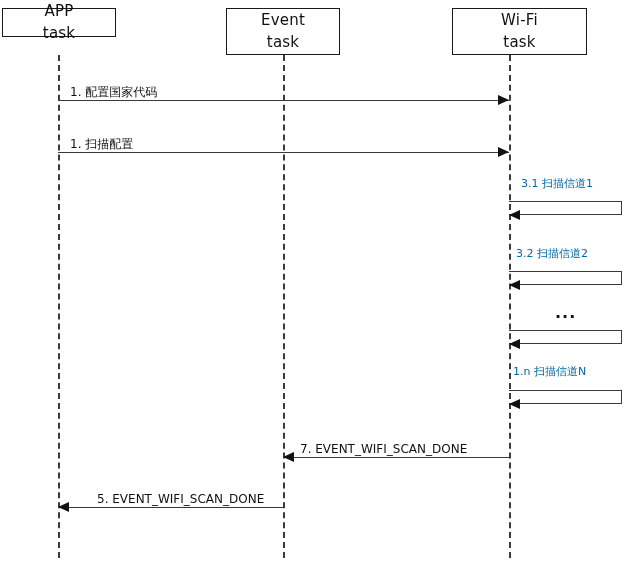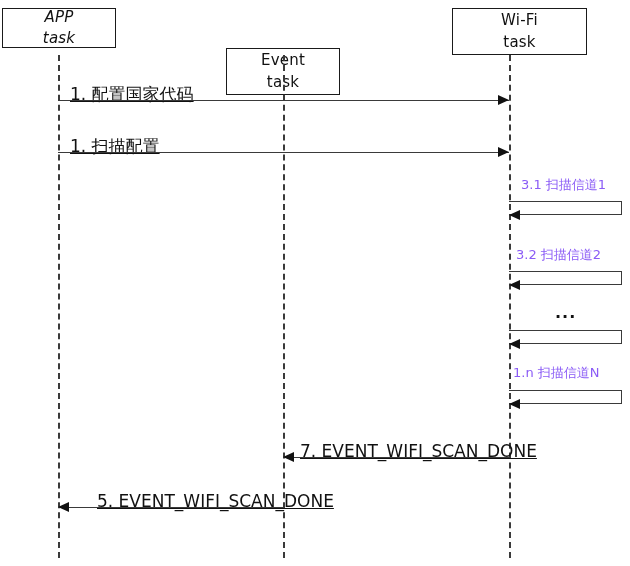--- a/index.html
+++ b/index.html
@@ -54,60 +54,59 @@
   }
   .arrowhead.right {
     border-left: 11px solid #111111;
   }
   .arrowhead.left {
     border-right: 11px solid #111111;
   }
   .msg-label {
     position: absolute;
     color: #111111;
-    font-size: 17px;
+    font-size: 12px;
     white-space: nowrap;
     line-height: 1;
-    text-decoration: underline;
   }
   .loop-box {
     position: absolute;
     box-sizing: border-box;
     border: 1.3px solid #3a3a3a;
     border-left: none;
     background: transparent;
   }
   .loop-label {
     position: absolute;
-    color: #8b5cf6;
-    font-size: 13px;
+    color: #0369a1;
+    font-size: 11px;
     white-space: nowrap;
     line-height: 1;
   }
   .ellipsis-label {
     position: absolute;
     color: #111111;
     font-size: 16px;
     font-weight: bold;
     letter-spacing: 1px;
     white-space: nowrap;
     line-height: 1;
   }
 </style>
 </head>
 <body>
 
 <div id="diagram">
 
-  <div class="participant-box" style="left:2px; top:8px; width:114px; height:40px;font-style:italic;">
+  <div class="participant-box" style="left:2px; top:8px; width:114px; height:29px;">
     <span class="participant-line1">APP</span>
     <span class="participant-line2">task</span>
   </div>
 
-  <div class="participant-box" style="left:226px; top:8px; width:114px; height:47px;margin-top:40px;">
+  <div class="participant-box" style="left:226px; top:8px; width:114px; height:47px;">
     <span class="participant-line1">Event</span>
     <span class="participant-line2">task</span>
   </div>
 
   <div class="participant-box" style="left:452px; top:8px; width:135px; height:47px;">
     <span class="participant-line1">Wi-Fi</span>
     <span class="participant-line2">task</span>
   </div>
 
   <div class="lifeline" style="left:58px;  top:55px; height:503px;"></div>

